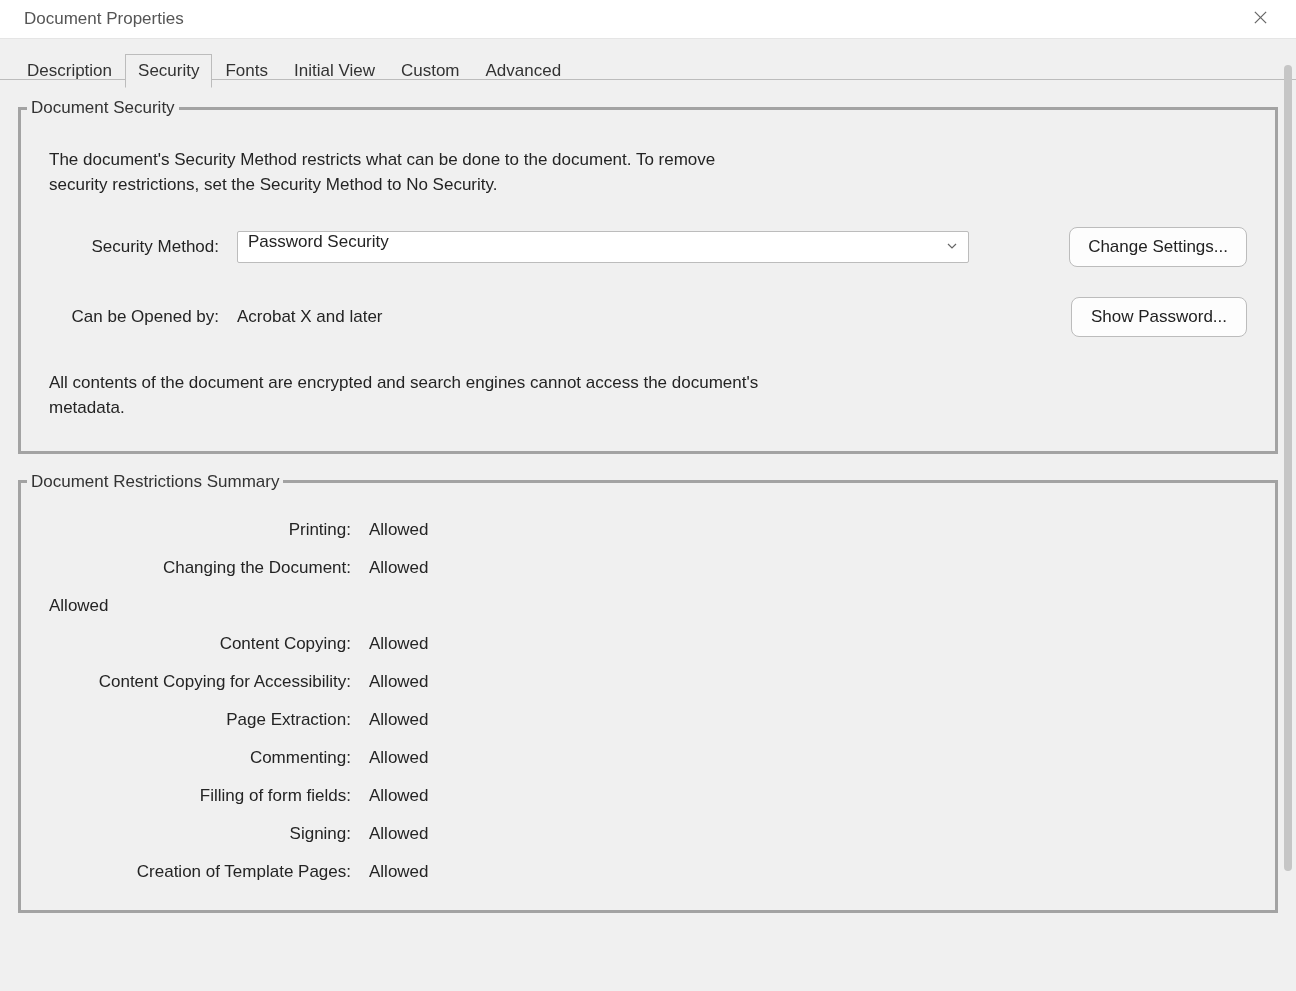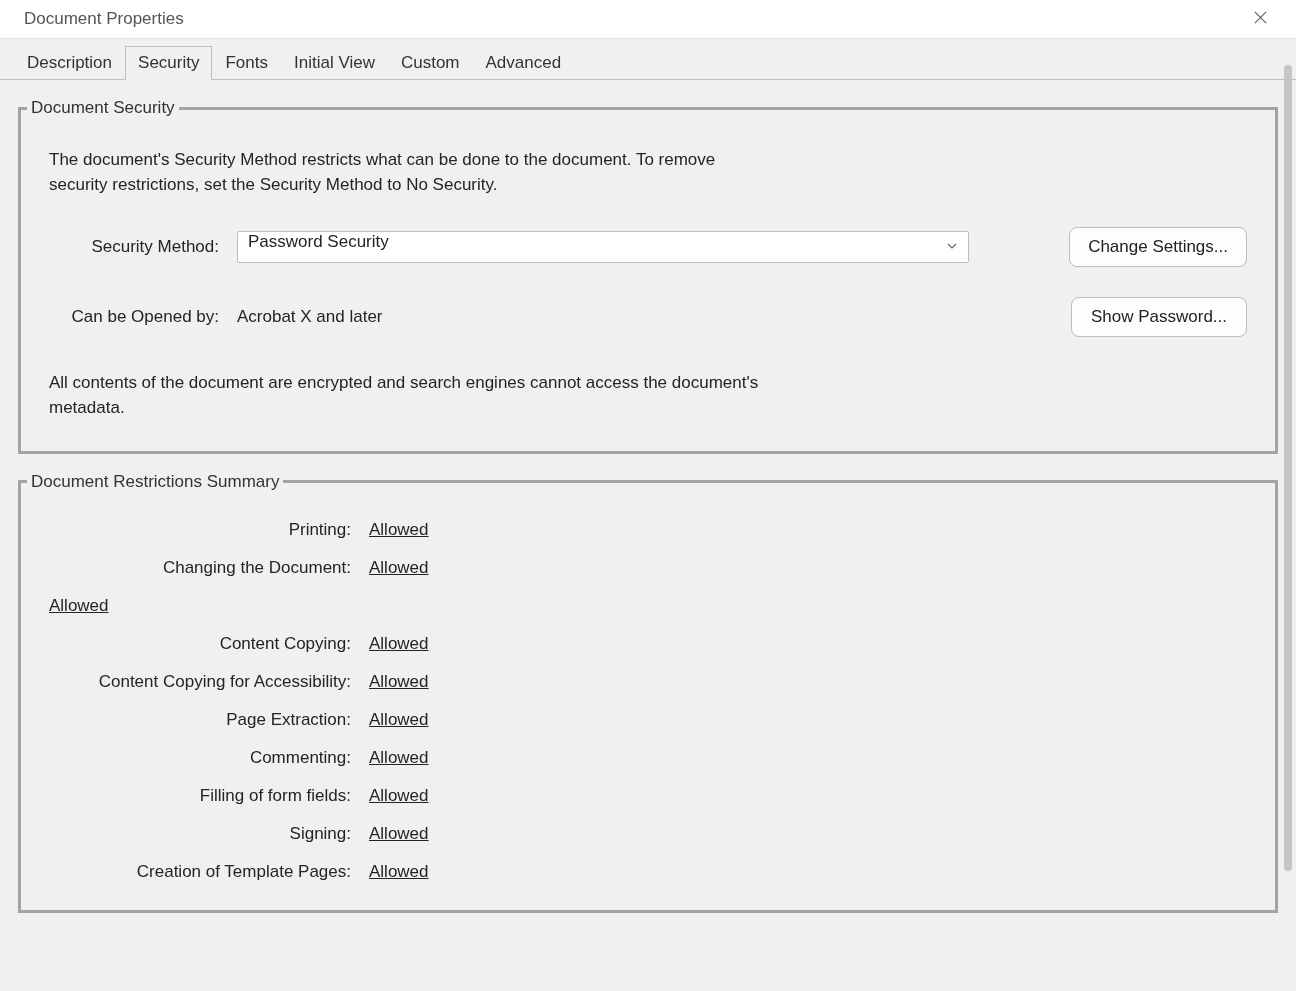--- a/index.html
+++ b/index.html
@@ -53,21 +53,21 @@
     background: #f0f0f0;
   }
   .tab {
     padding: 6px 12px 6px 12px;
     font-size: 17px;
     color: #333;
     cursor: pointer;
     border: 1px solid transparent;
     border-bottom: none;
     position: relative;
-    top: 1px;
+    top: 9px;
   }
   .tab.active {
     background: #f0f0f0;
     border: 1px solid #bcbcbc;
     border-bottom: 1px solid #f0f0f0;
     z-index: 2;
   }
   .tab-panel {
     border-top: 1px solid #bcbcbc;
     background: #f0f0f0;
@@ -163,21 +163,20 @@
     margin-top: 18px;
   }
   .rest-row:first-of-type { margin-top: 28px; }
   .rest-label {
     width: 302px;
     text-align: right;
     font-size: 17px;
   }
   .rest-value {
     font-size: 17px;
-    text-decoration: underline;
   }
   .scrollbar {
     position: absolute;
     top: 26px;
     right: 1px;
     width: 14px;
     bottom: 120px;
     background: transparent;
   }
   .scrollbar-thumb {

